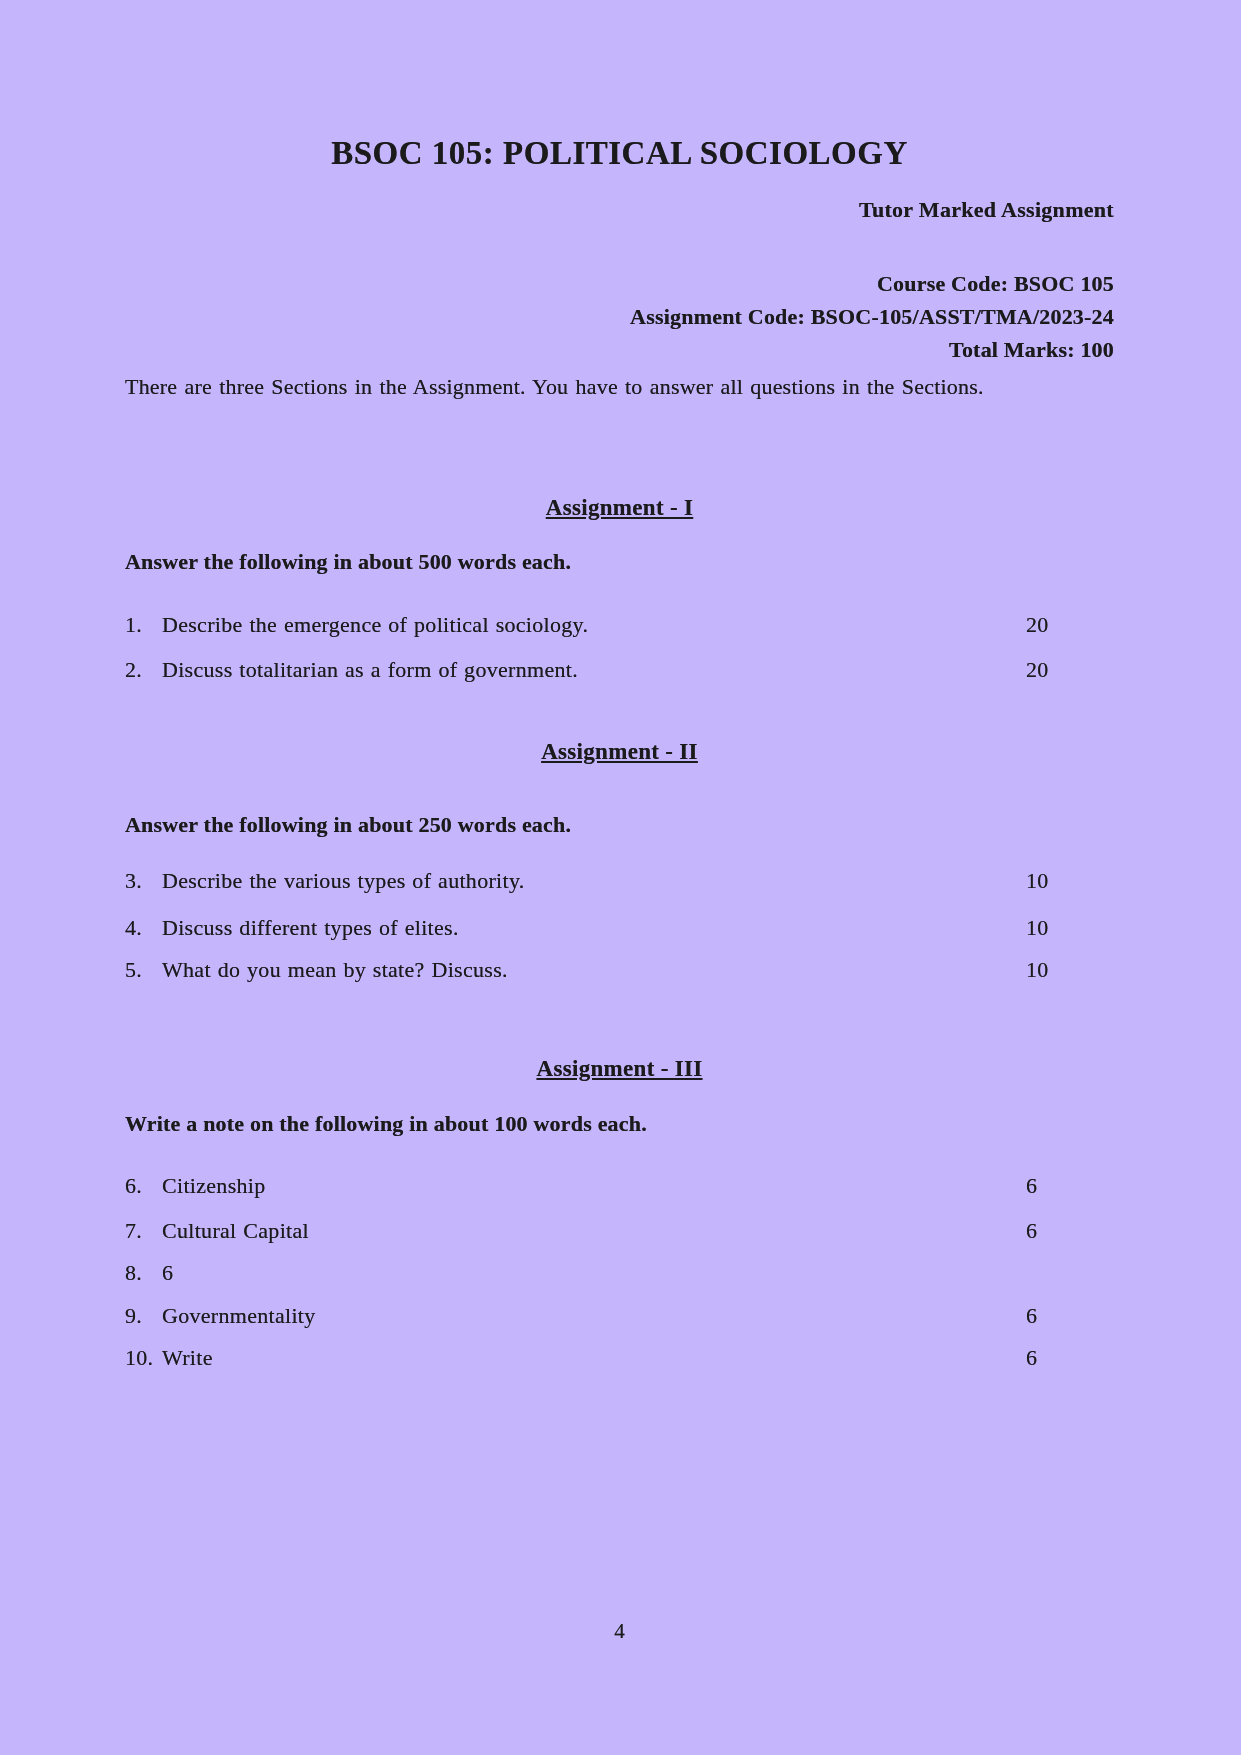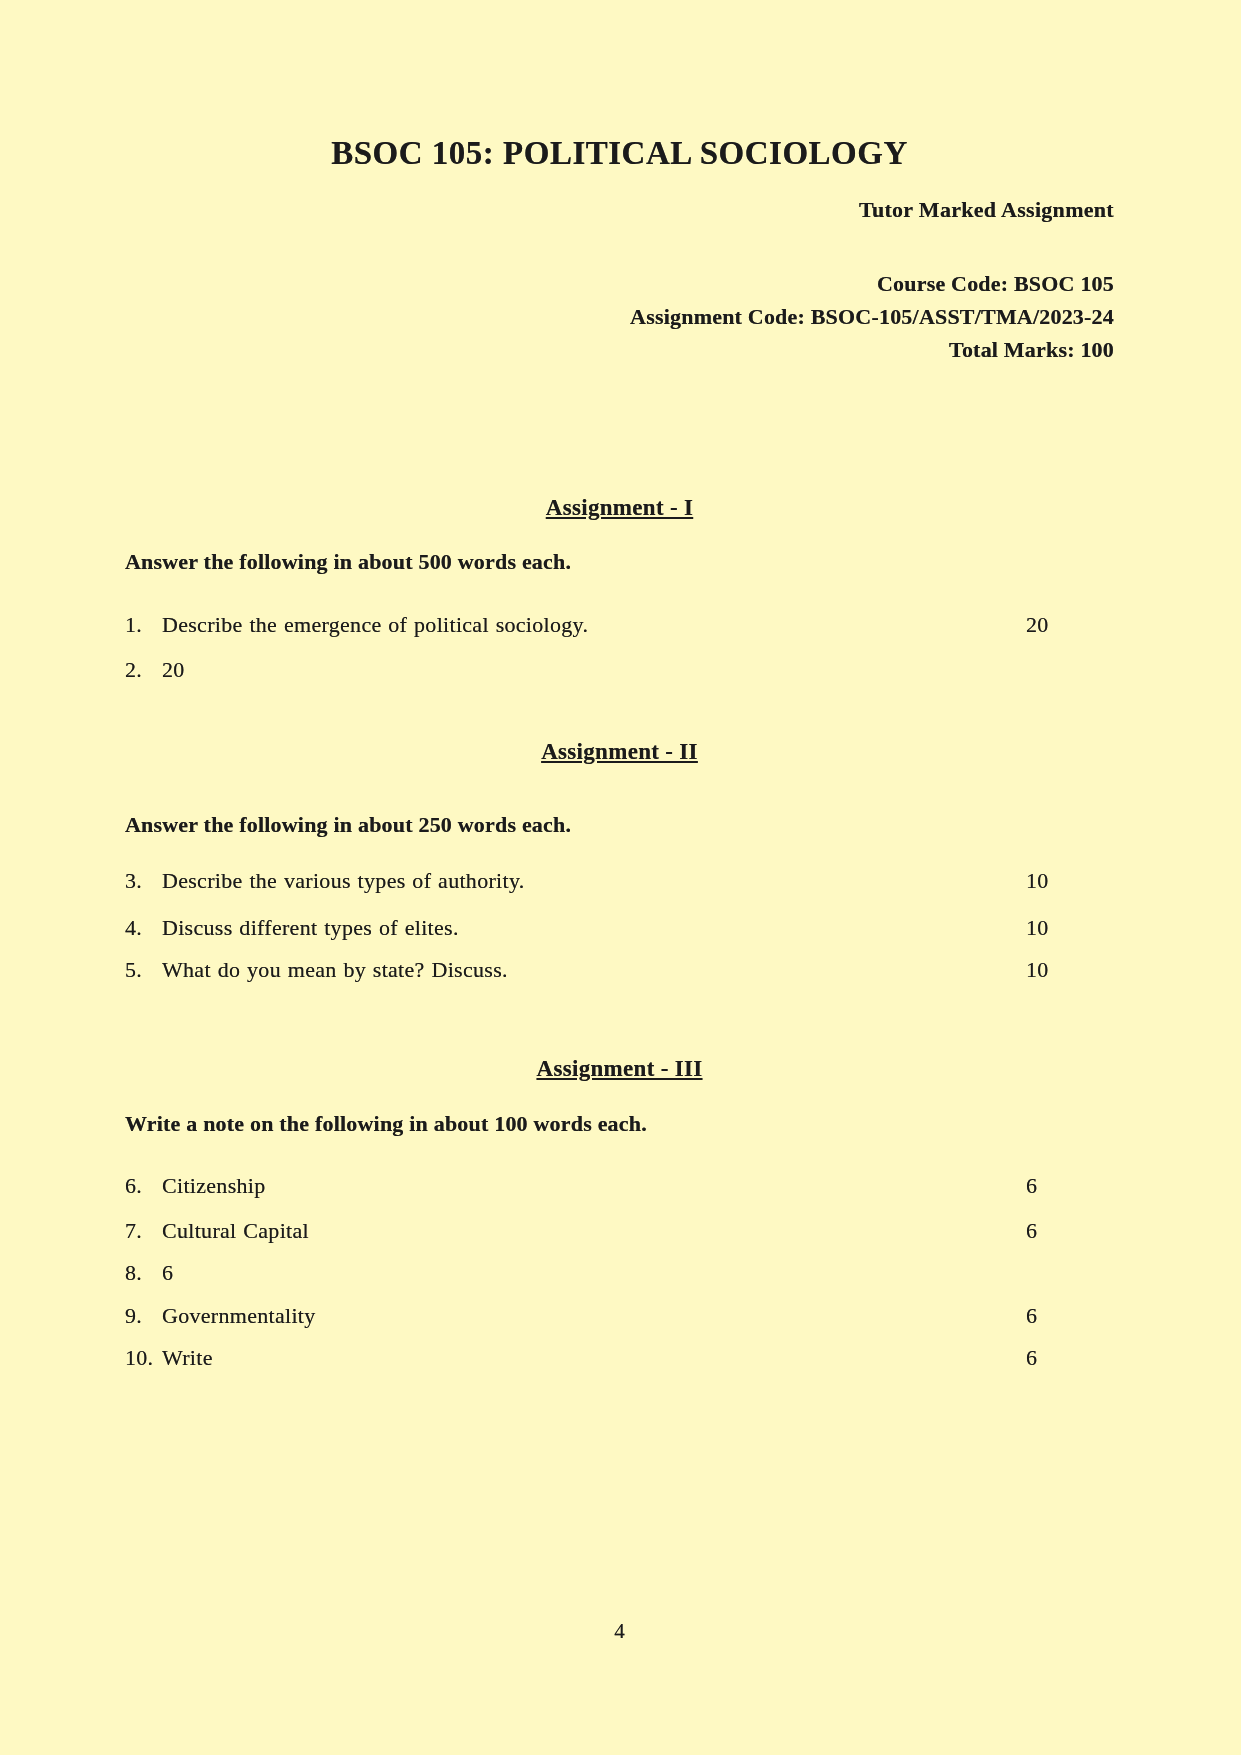--- a/index.html
+++ b/index.html
@@ -1,21 +1,21 @@
 <!DOCTYPE html>
 <html><head>
 <meta charset="utf-8">
 <style>
   * { margin:0; padding:0; box-sizing:border-box; }
   html,body { background:#888; }
   .page {
     position:relative;
     width:1241px; height:1755px;
     margin:0 auto;
-    background:#fef9c3;
+    background:#c4b5fd;
     font-family:"Liberation Serif","DejaVu Serif",serif;
     color:#1b1b1b;
     overflow:hidden;
     text-shadow:0 0 0.6px rgba(25,25,25,0.65);
   }
   .content {
     position:absolute; left:125px; top:0; width:989px; height:100%;
   }
   .doc-title {
     position:absolute; top:134px; left:0; width:100%;
@@ -68,31 +68,33 @@
 
     <div class="doc-title">BSOC 105: POLITICAL SOCIOLOGY</div>
     <div class="doc-subtitle">Tutor Marked Assignment</div>
 
     <div class="codes">
       <div>Course Code: BSOC 105</div>
       <div>Assignment Code: BSOC-105/ASST/TMA/2023-24</div>
       <div>Total Marks: 100</div>
     </div>
 
+    <p class="intro">There are three Sections in the Assignment. You have to answer all questions in the Sections.</p>
 
     <div class="sec-head" style="top:495px">Assignment - I</div>
     <p class="instr" style="top:549px">Answer the following in about 500 words each.</p>
 
     <div class="q-row" style="top:611px">
       <span class="q-num">1.</span>
       <span class="q-text">Describe the emergence of political sociology.</span>
       <span class="q-marks">20</span>
     </div>
     <div class="q-row" style="top:656px">
       <span class="q-num">2.</span>
+      <span class="q-text">Discuss totalitarian as a form of government.</span>
       <span class="q-marks">20</span>
     </div>
 
     <div class="sec-head" style="top:739px">Assignment - II</div>
     <p class="instr" style="top:812px">Answer the following in about 250 words each.</p>
 
     <div class="q-row" style="top:867px">
       <span class="q-num">3.</span>
       <span class="q-text">Describe the various types of authority.</span>
       <span class="q-marks">10</span>

